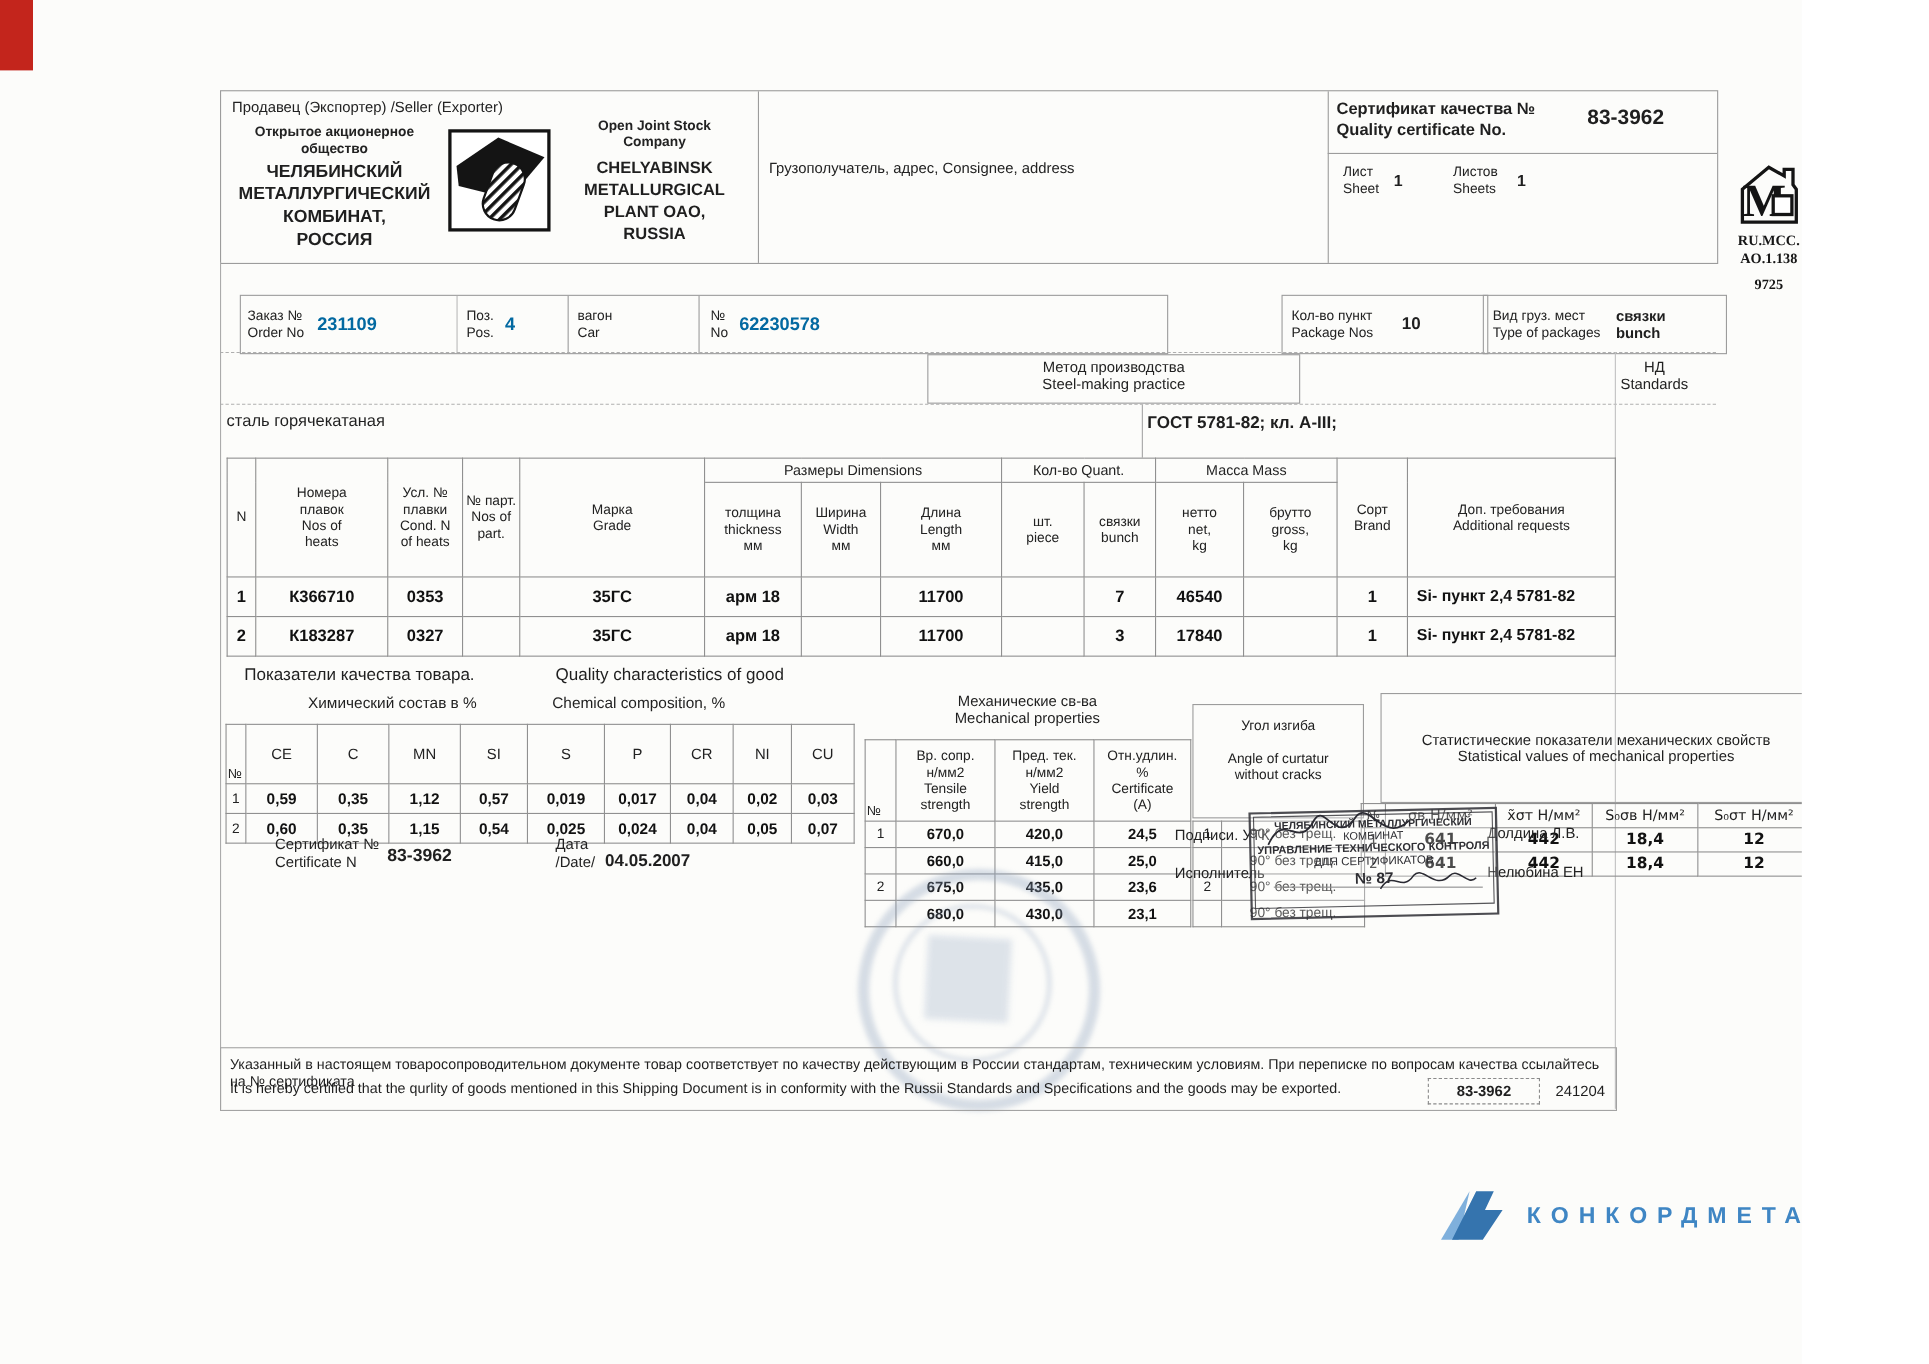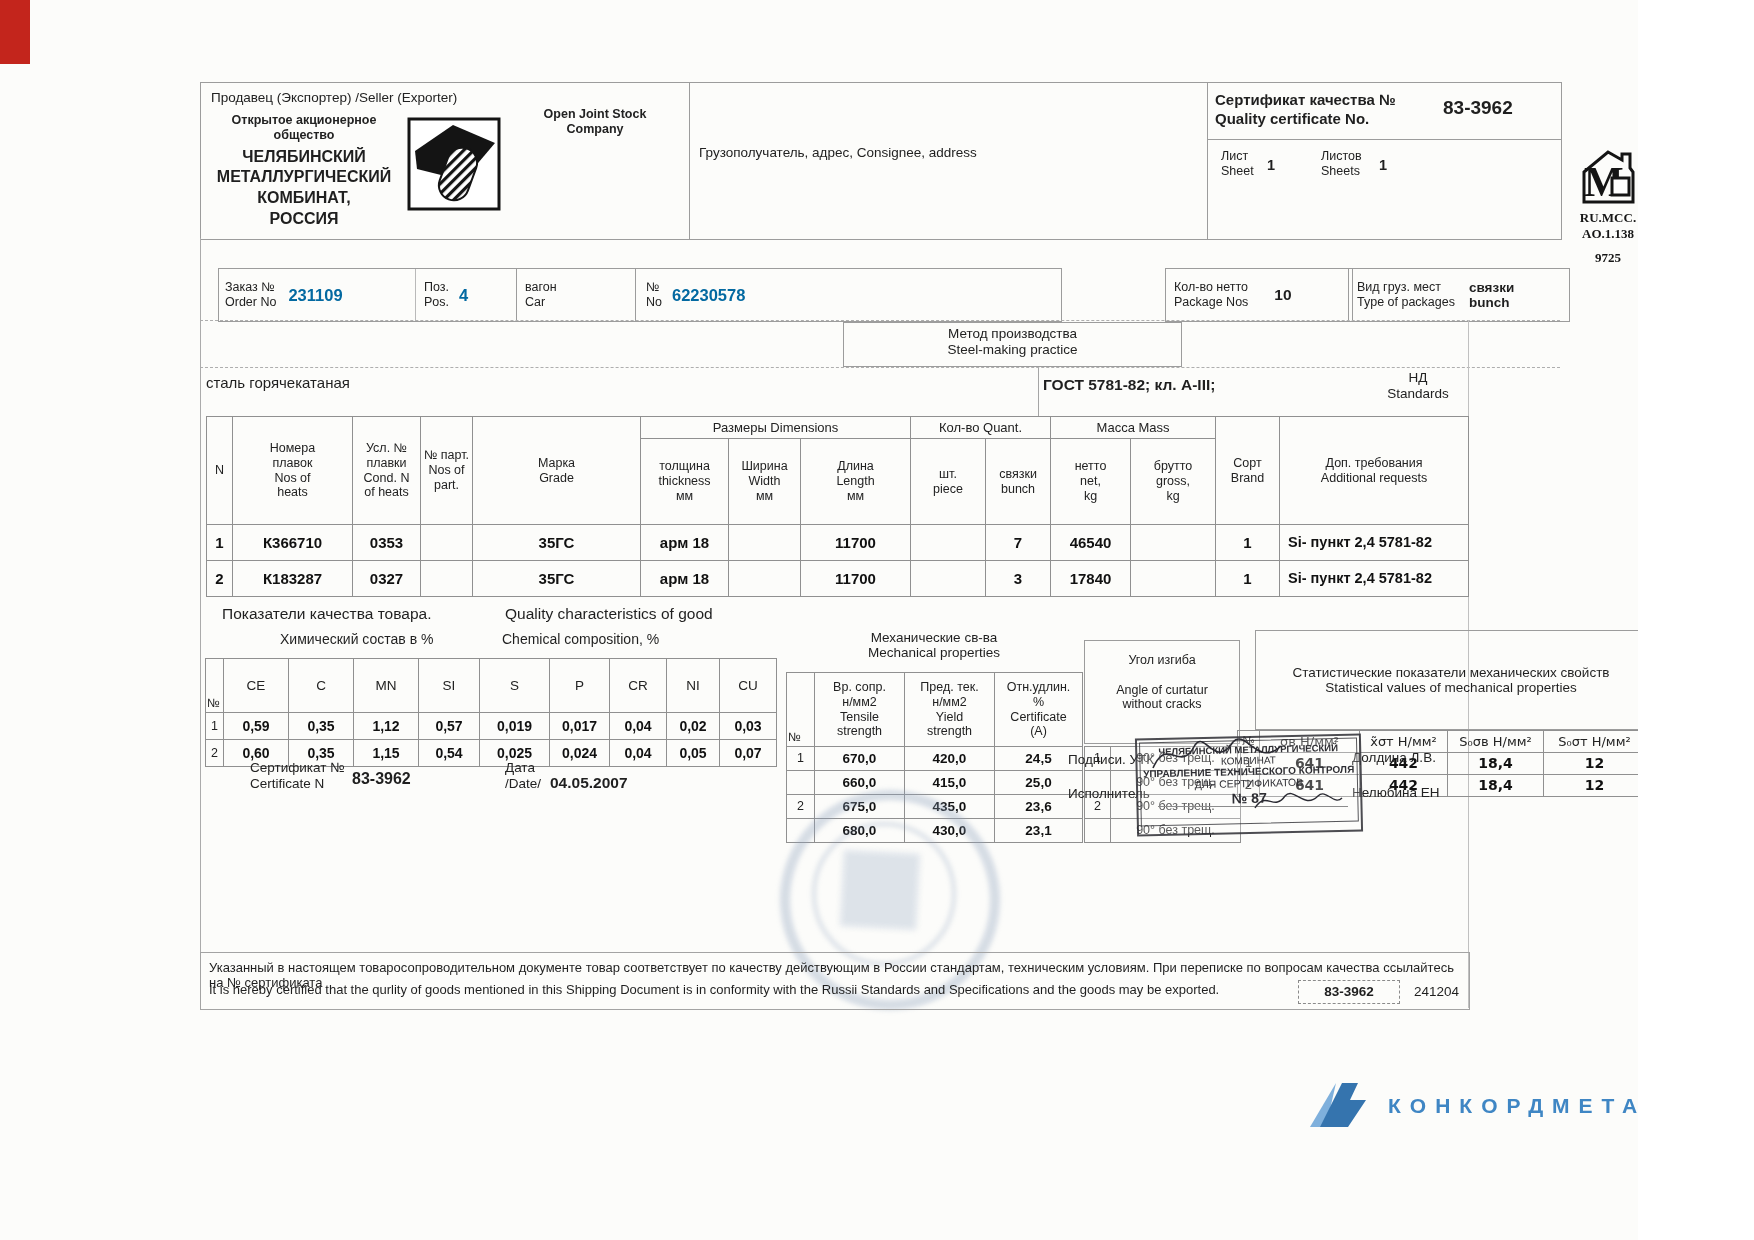--- a/index.html
+++ b/index.html
@@ -58,20 +58,24 @@
               <rect width="3.2" height="7" fill="#141414"></rect>
           </pattern>
         </defs>
         <rect x="2" y="2" width="90" height="90" fill="#ffffff" stroke="#141414" stroke-width="3"></rect>
         <polygon points="8,34 46,8 88,26 66,52 42,60 10,52" fill="#141414"></polygon>
         <rect x="36" y="30" width="30" height="54" rx="15" transform="rotate(20 51 57)" fill="url(#stripes)" stroke="#141414" stroke-width="2"></rect>
       </svg>
       <div class="abs center" style="left:306px;top:24px;width:176px;">
         <div class="sm b pre">Open Joint Stock
 Company</div>
+        <div class="pre b" style="font-size:15px;line-height:1.35;margin-top:6px;">CHELYABINSK
+METALLURGICAL
+PLANT OAO,
+RUSSIA</div>
       </div>
     </div>
 
     <div class="abs" style="left:488px;top:0;width:518px;height:156px;border-right:1px solid #9c9c9c;">
       <div class="abs lbl" style="left:10px;top:62px;">Грузополучатель, адрес, Consignee, address</div>
     </div>
 
     <div class="abs" style="left:1006px;top:0;width:354px;height:156px;">
       <div class="abs b pre" style="left:8px;top:8px;font-size:15px;line-height:1.25;"><span class="pre" title="Сертификат качества №"><span>Сертификат качества №</span>
 <span>Quality certificate No.</span></span></div>
@@ -113,36 +117,36 @@
 Car</span>
     </div>
     <div style="flex:1;display:flex;align-items:center;gap:10px;padding-left:10px;">
       <span class="sm pre">№
 No</span>
       <span class="v">62230578</span>
     </div>
   </div>
 
   <div class="abs box" style="left:1165px;top:268px;width:178px;height:52px;display:flex;align-items:center;padding-left:8px;">
-    <span class="sm pre">Кол-во нетто
+    <span class="sm pre">Кол-во пункт
 Package Nos</span>
     <span class="b" style="font-size:15.5px;margin-left:26px;">10</span>
   </div>
 
   <div class="abs box" style="left:1348px;top:268px;width:212px;height:52px;display:flex;align-items:center;padding-left:8px;">
     <span class="sm pre">Вид груз. мест
 Type of packages</span>
     <span class="pre" style="font-size:13.5px;margin-left:14px;font-weight:600;">связки
 bunch</span>
   </div>
 
   <div class="abs dash-h" style="left:200px;top:320px;width:1360px;"></div>
   <div class="abs box center pre lbl" style="left:843px;top:322px;width:337px;height:40px;padding-top:3px;">Метод производства
 Steel-making practice</div>
-  <div class="abs center pre lbl" style="left:1298px;top:326px;width:240px;margin-top:44px;">НД
+  <div class="abs center pre lbl" style="left:1384px;top:326px;width:240px;">НД
 Standards</div>
   <div class="abs dash-h" style="left:200px;top:367px;width:1360px;"></div>
 
   <div class="abs" style="left:206px;top:374px;font-size:15px;">сталь горячекатаная</div>
   <div class="abs" style="left:1043px;top:376px;font-size:15.5px;font-weight:600;">ГОСТ 5781-82;  кл. А-III;</div>
   <div class="abs" style="left:1038px;top:368px;width:1px;height:48px;background:#a5a5a5;"></div>
 
   <div class="abs" style="left:200px;top:238px;width:1px;height:770px;background:#ababab;"></div>
   <div class="abs" style="left:1468px;top:320px;width:1px;height:688px;background:#c0c0c0;"></div>
 

